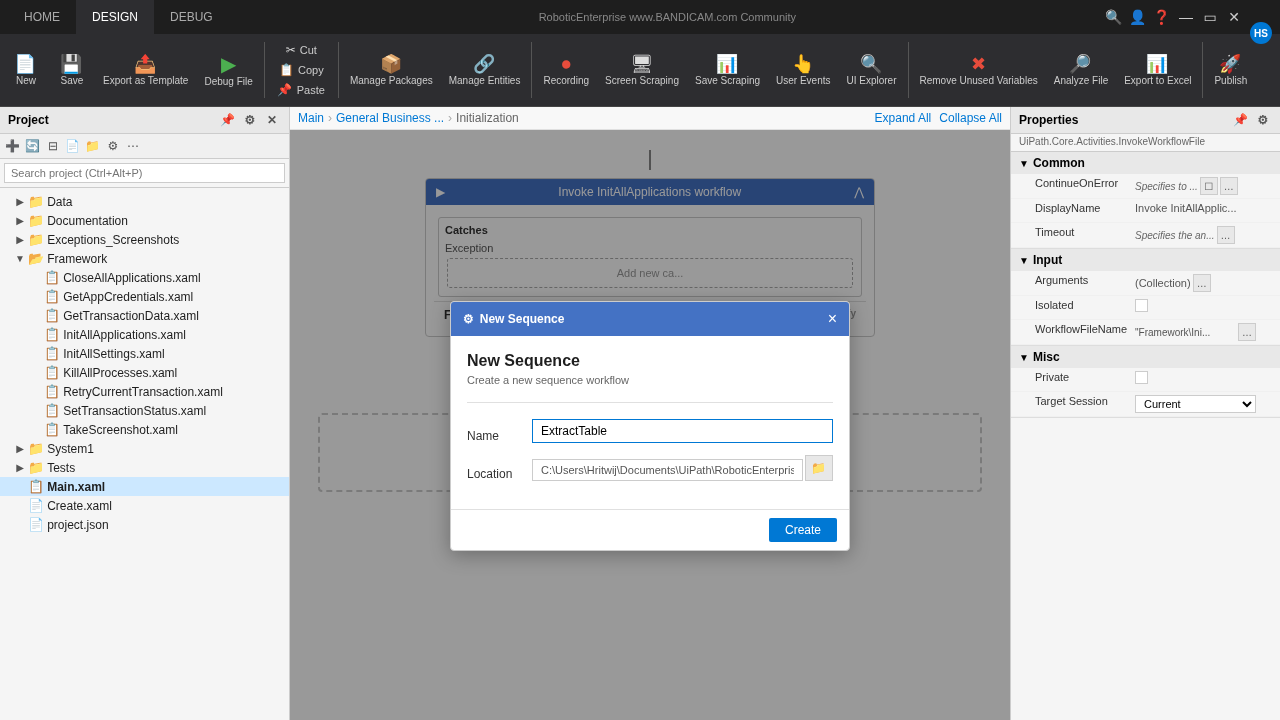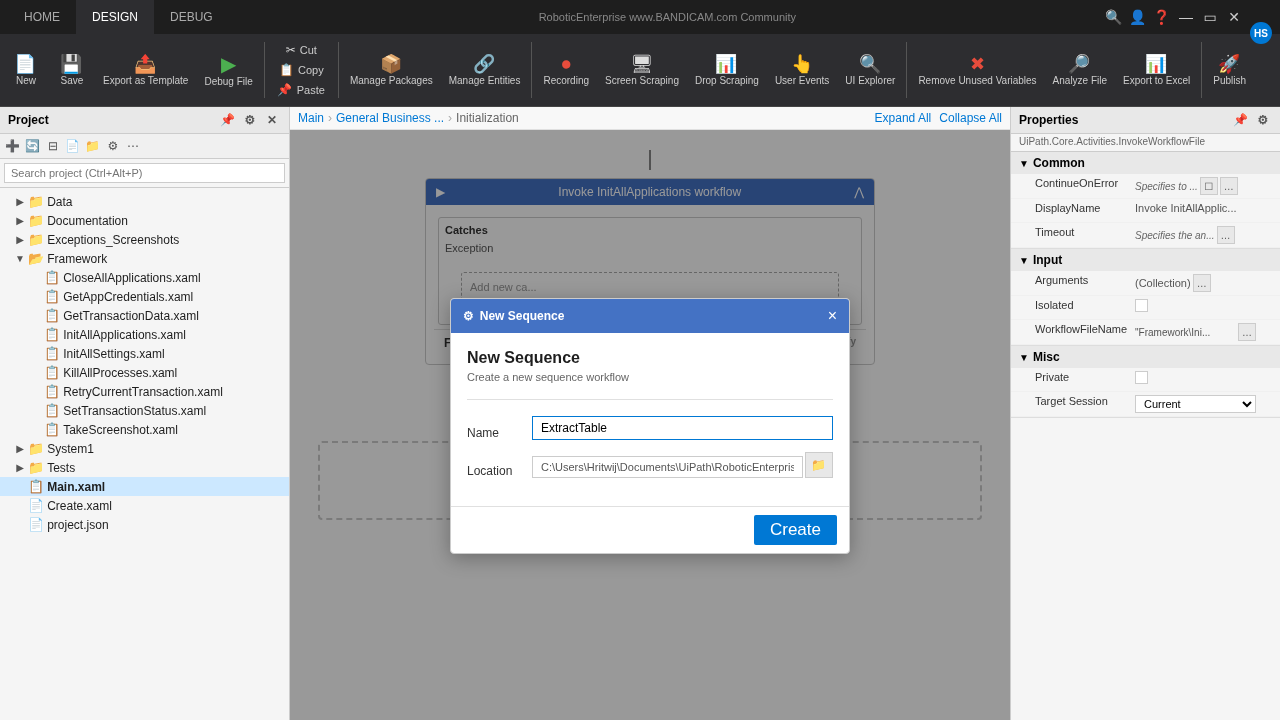--- a/index.html
+++ b/index.html
@@ -54,21 +54,21 @@
     .canvas-breadcrumb { display: flex; align-items: center; padding: 4px 8px; background: #f8f8f8; border-bottom: 1px solid #e0e0e0; font-size: 11px; color: #666; }
     .breadcrumb-sep { margin: 0 4px; color: #aaa; }
 
     
     .workflow-canvas { padding: 20px; min-height: 100%; }
     .activity-block { background: #fff; border: 1px solid #ccc; border-radius: 4px; margin: 8px auto; max-width: 450px; }
     .activity-header { display: flex; align-items: center; justify-content: space-between; padding: 6px 10px; background: #4472c4; color: #fff; border-radius: 3px 3px 0 0; font-size: 12px; }
     .activity-body { padding: 8px; font-size: 11px; color: #666; }
     .catch-section { border: 1px solid #ccc; border-radius: 3px; margin: 4px; padding: 6px; }
     .catch-label { font-size: 11px; font-weight: bold; color: #333; margin-bottom: 4px; }
-    .drop-zone { border: 1px dashed #aaa; border-radius: 3px; padding: 8px; text-align: left; color: #999; font-size: 11px; margin: 16px; }
+    .drop-zone { border: 1px dashed #aaa; border-radius: 3px; padding: 8px; text-align: center; color: #999; font-size: 11px; margin: 2px; }
     .finally-section { border-top: 1px solid #e0e0e0; padding: 6px 10px; font-size: 11px; font-weight: bold; color: #333; }
     .exit-block { display: flex; align-items: center; gap: 6px; margin: 8px auto; max-width: 450px; background: #fff; border: 1px solid #ccc; border-radius: 12px; padding: 4px 12px; width: fit-content; }
     .exit-circle { width: 14px; height: 14px; border-radius: 50%; border: 2px solid #555; display: flex; align-items: center; justify-content: center; }
     .drop-activity-zone { border: 2px dashed #ccc; border-radius: 4px; padding: 30px; text-align: center; color: #aaa; margin: 8px; font-size: 13px; }
 
     
     .right-panel { width: 270px; display: flex; flex-direction: column; background: #f5f5f5; border-left: 1px solid #ccc; }
     .properties-header { display: flex; align-items: center; justify-content: space-between; padding: 4px 8px; background: #e8e8e8; border-bottom: 1px solid #ccc; font-weight: bold; font-size: 12px; }
     .properties-title-small { font-size: 10px; color: #666; padding: 2px 8px 4px; border-bottom: 1px solid #ccc; font-weight: normal; }
     .prop-section { border-bottom: 1px solid #ddd; }
@@ -91,21 +91,21 @@
     .modal-body { padding: 16px; }
     .modal-section-title { font-size: 16px; font-weight: bold; color: #1e1e1e; margin-bottom: 4px; }
     .modal-section-desc { font-size: 11px; color: #666; margin-bottom: 16px; }
     .modal-divider { border: none; border-top: 1px solid #e0e0e0; margin-bottom: 16px; }
     .modal-field { display: flex; align-items: flex-end; margin-bottom: 12px; }
     .modal-field-label { width: 65px; font-size: 12px; color: #333; }
     .modal-field-input { flex: 1; padding: 4px 8px; border: 1px solid #0078d4; font-size: 12px; outline: none; }
     .modal-field-input-loc { flex: 1; padding: 4px 8px; border: 1px solid #ccc; font-size: 11px; outline: none; color: #555; }
     .modal-field-browse { width: 28px; height: 26px; border: 1px solid #ccc; background: #e8e8e8; display: flex; align-items: center; justify-content: center; cursor: pointer; margin-left: 2px; }
     .modal-footer { display: flex; justify-content: flex-end; padding: 8px 12px; border-top: 1px solid #e0e0e0; gap: 6px; }
-    .btn-primary { padding: 5px 16px; background: #0078d4; color: #fff; border: none; border-radius: 2px; cursor: pointer; font-size: 17px; }
+    .btn-primary { padding: 5px 16px; background: #0078d4; color: #fff; border: none; border-radius: 2px; cursor: pointer; font-size: 12px; }
 
     
     .connector { display: flex; justify-content: center; align-items: center; height: 20px; }
     .connector-line { width: 2px; height: 20px; background: #888; margin: 0 auto; }
 
     
     .canvas-scroll { overflow: auto; flex: 1; position: relative; }
 
     .canvas-bottom-bar { height: 26px; background: #f5f5f5; border-top: 1px solid #e0e0e0; display: flex; align-items: center; padding: 0 8px; gap: 12px; }
   </style>
@@ -186,21 +186,21 @@
       <span class="label">Recording</span>
     </div>
 
     <div class="ribbon-btn">
       <span class="icon">🖥</span>
       <span class="label">Screen Scraping</span>
     </div>
 
     <div class="ribbon-btn">
       <span class="icon">📊</span>
-      <span class="label">Drop Scraping</span>
+      <span class="label">Save Scraping</span>
     </div>
 
     <div class="ribbon-btn">
       <span class="icon">👆</span>
       <span class="label">User Events</span>
     </div>
 
     <div class="ribbon-btn">
       <span class="icon">🔍</span>
       <span class="label">UI Explorer</span>

